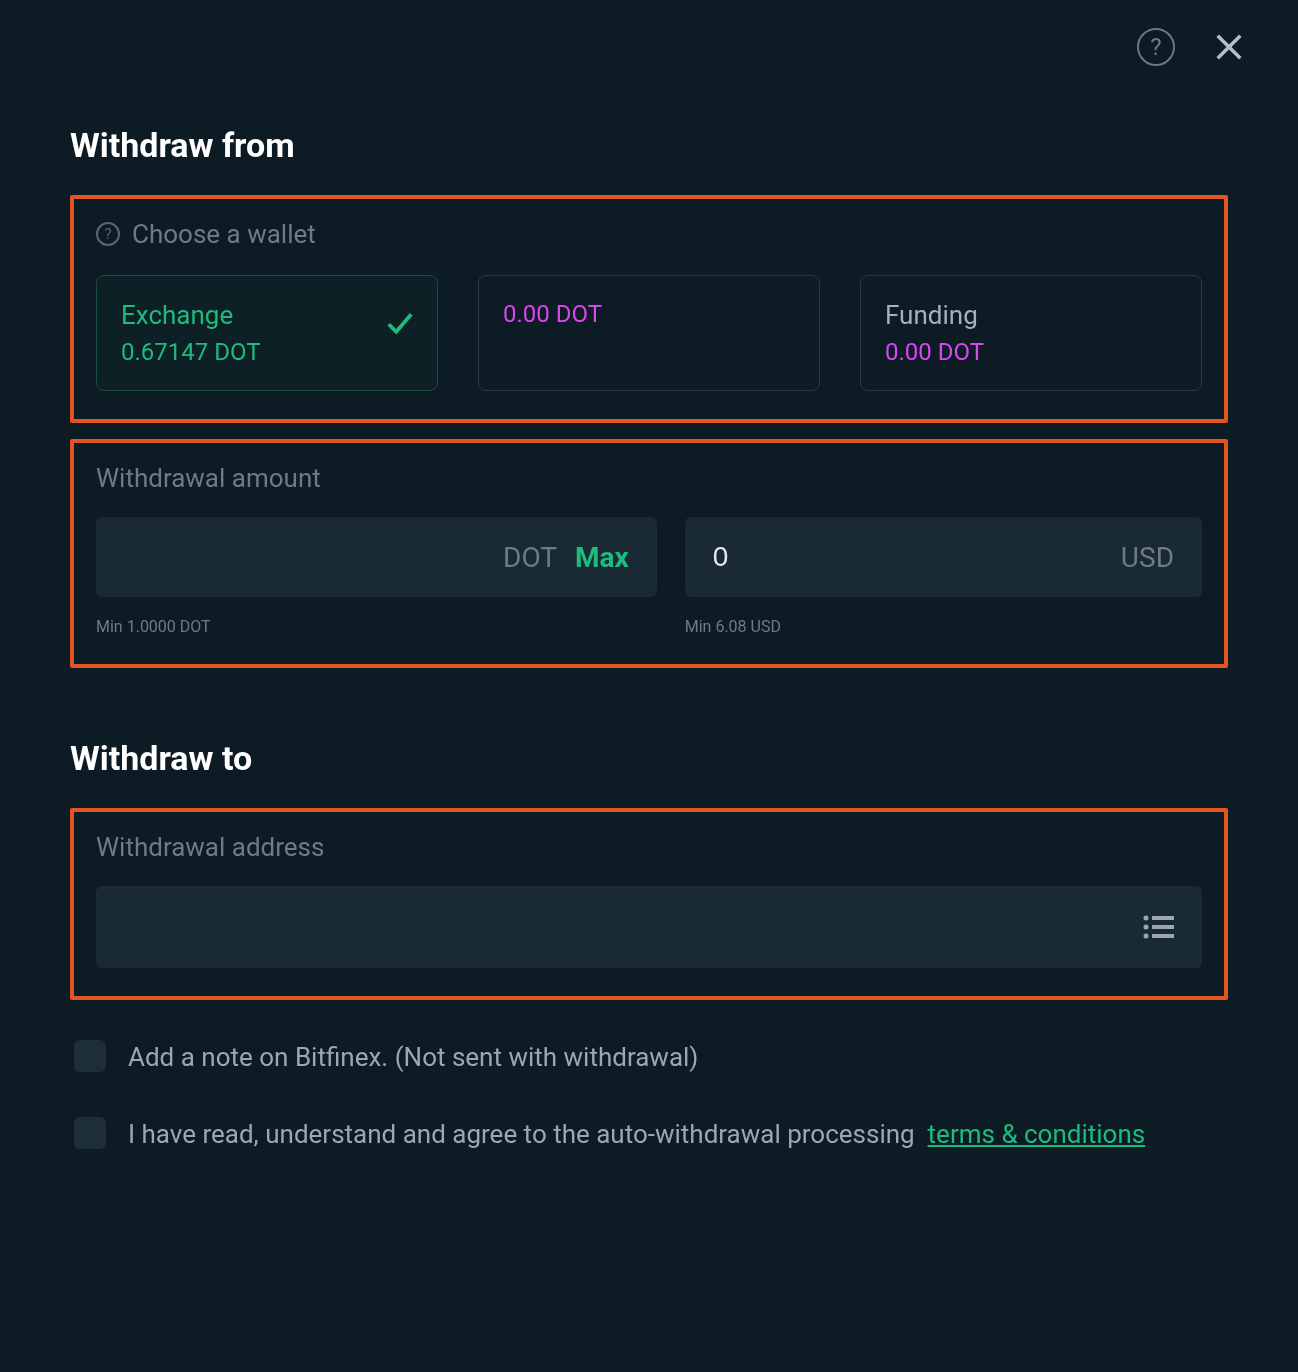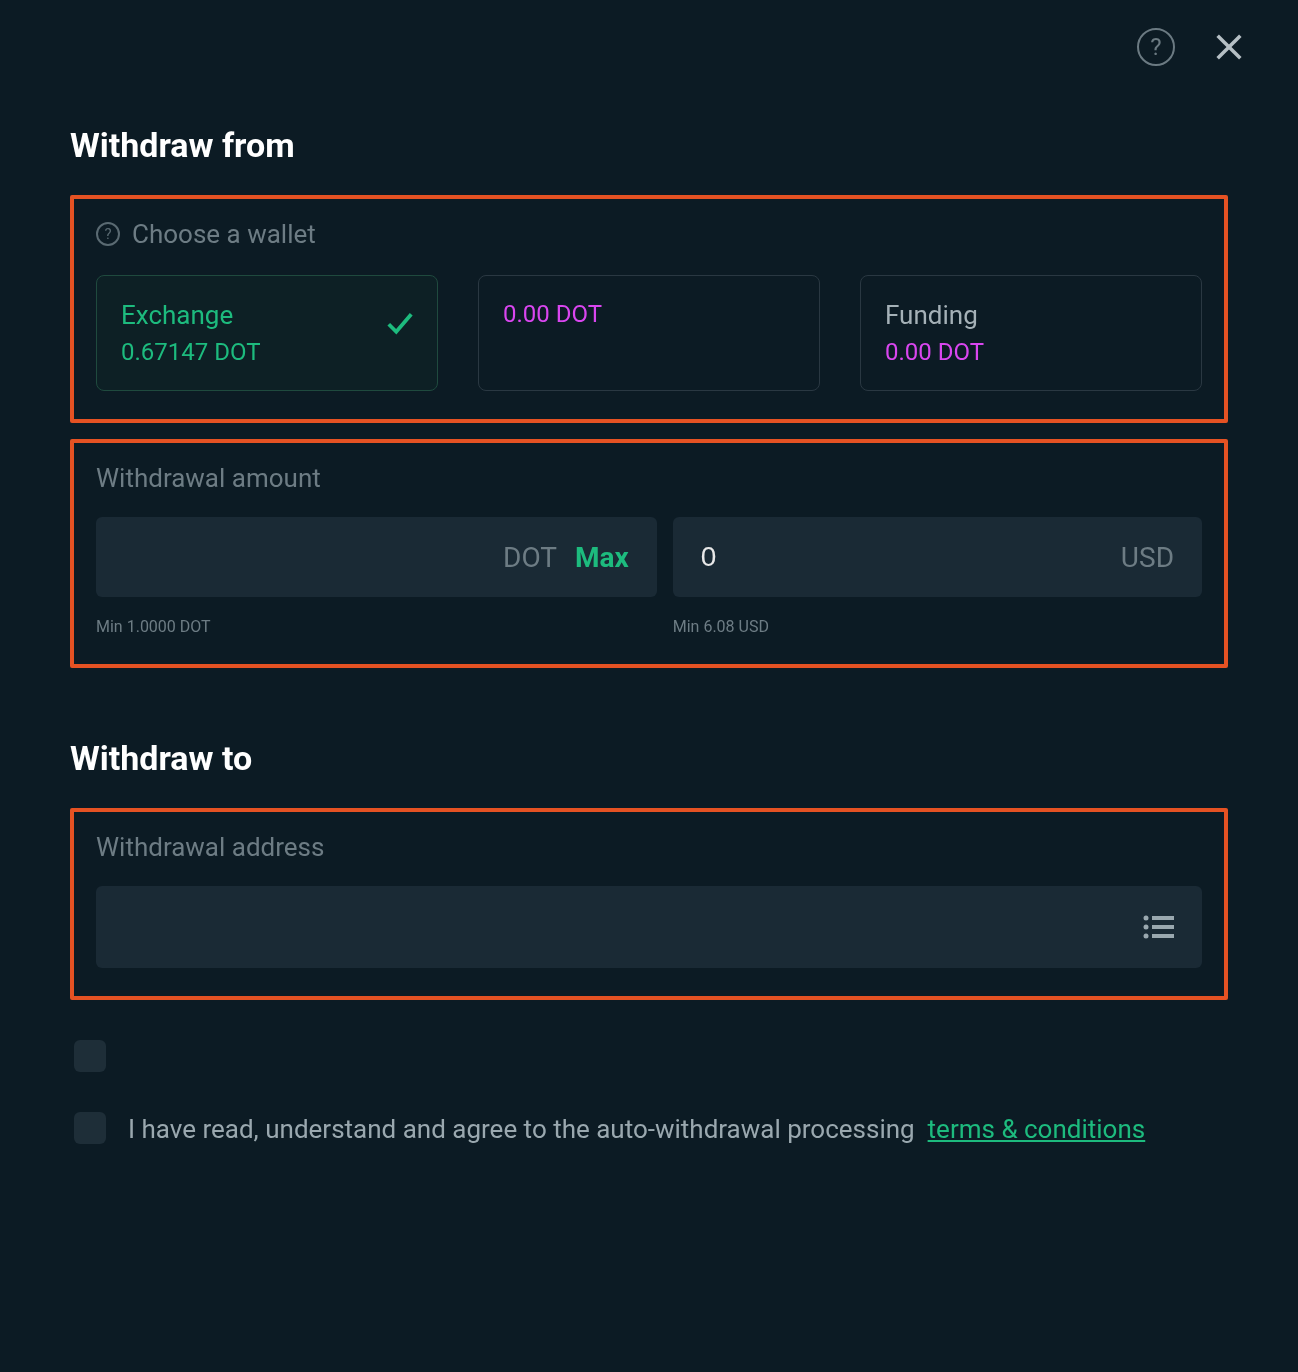--- a/index.html
+++ b/index.html
@@ -128,21 +128,21 @@
     }
     .wallet-check svg {
       width: 30px;
       height: 26px;
       stroke: #1dbb7e;
       stroke-width: 3;
       fill: none;
     }
     .amount-row {
       display: flex;
-      gap: 16px;
+      gap: 28px;
     }
     .amount-field {
       flex: 1;
       display: flex;
       flex-direction: column;
     }
     .amount-input-wrap {
       background: #1a2a35;
       border-radius: 6px;
       height: 80px;
@@ -306,20 +306,21 @@
         <rect x="10" y="12" width="22" height="4" fill="#9aa8af"></rect>
         <circle cx="4" cy="23" r="2.5" fill="#9aa8af"></circle>
         <rect x="10" y="21" width="22" height="4" fill="#9aa8af"></rect>
       </svg>
     </div>
   </div>
 </div>
 
 <div class="checkbox-row">
   <div class="checkbox-box"></div>
+  <div class="checkbox-label">Add a note on Bitfinex. (Not sent with withdrawal)</div>
 </div>
 
 <div class="checkbox-row">
   <div class="checkbox-box"></div>
   <div class="checkbox-label">
     <span>I have read, understand and agree to the auto-withdrawal processing </span>&nbsp;<span class="terms-link">terms &amp; conditions</span>
   </div>
 </div>
 
 </body></html>

